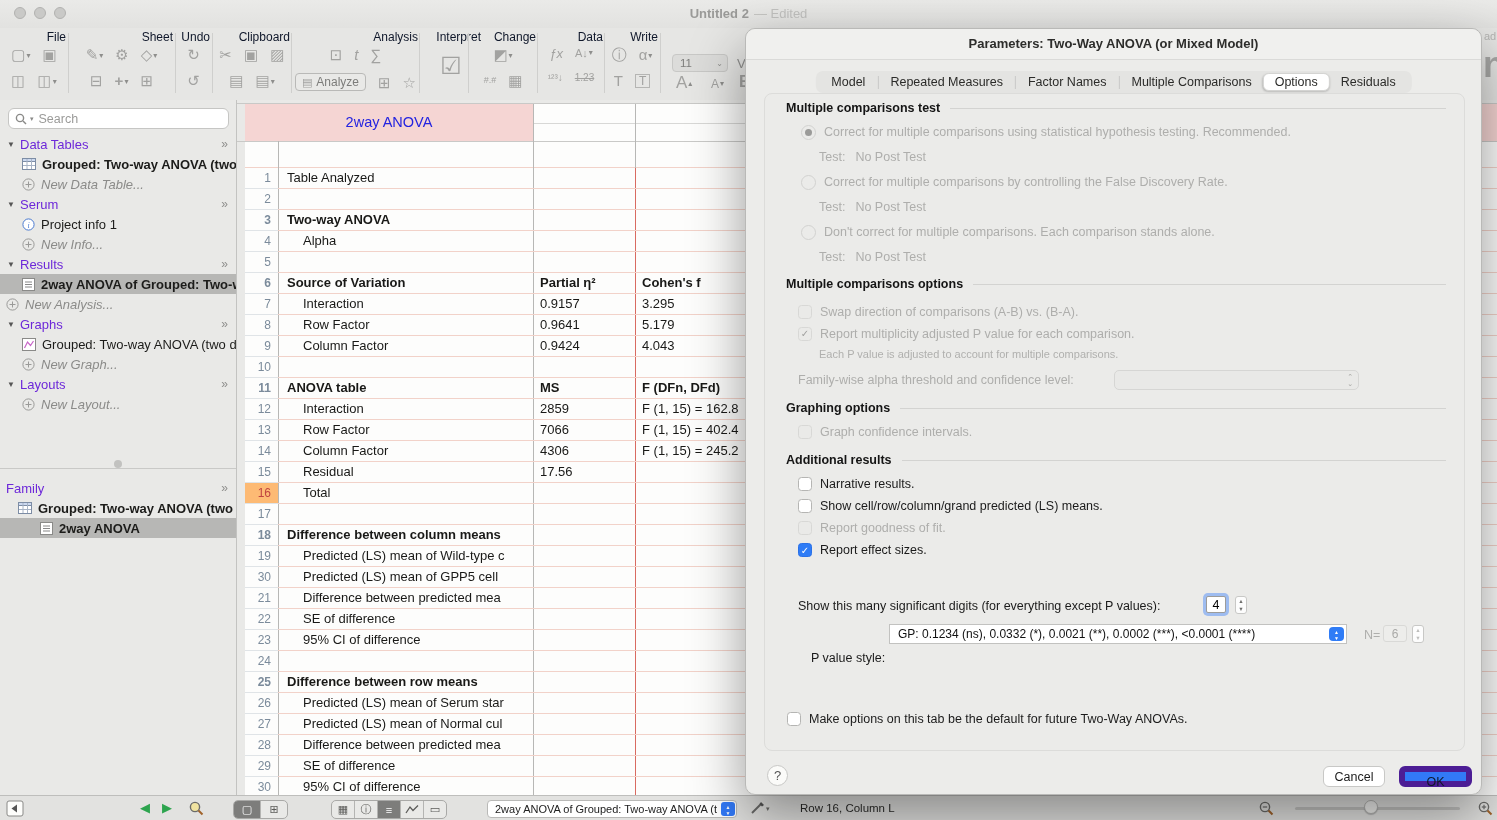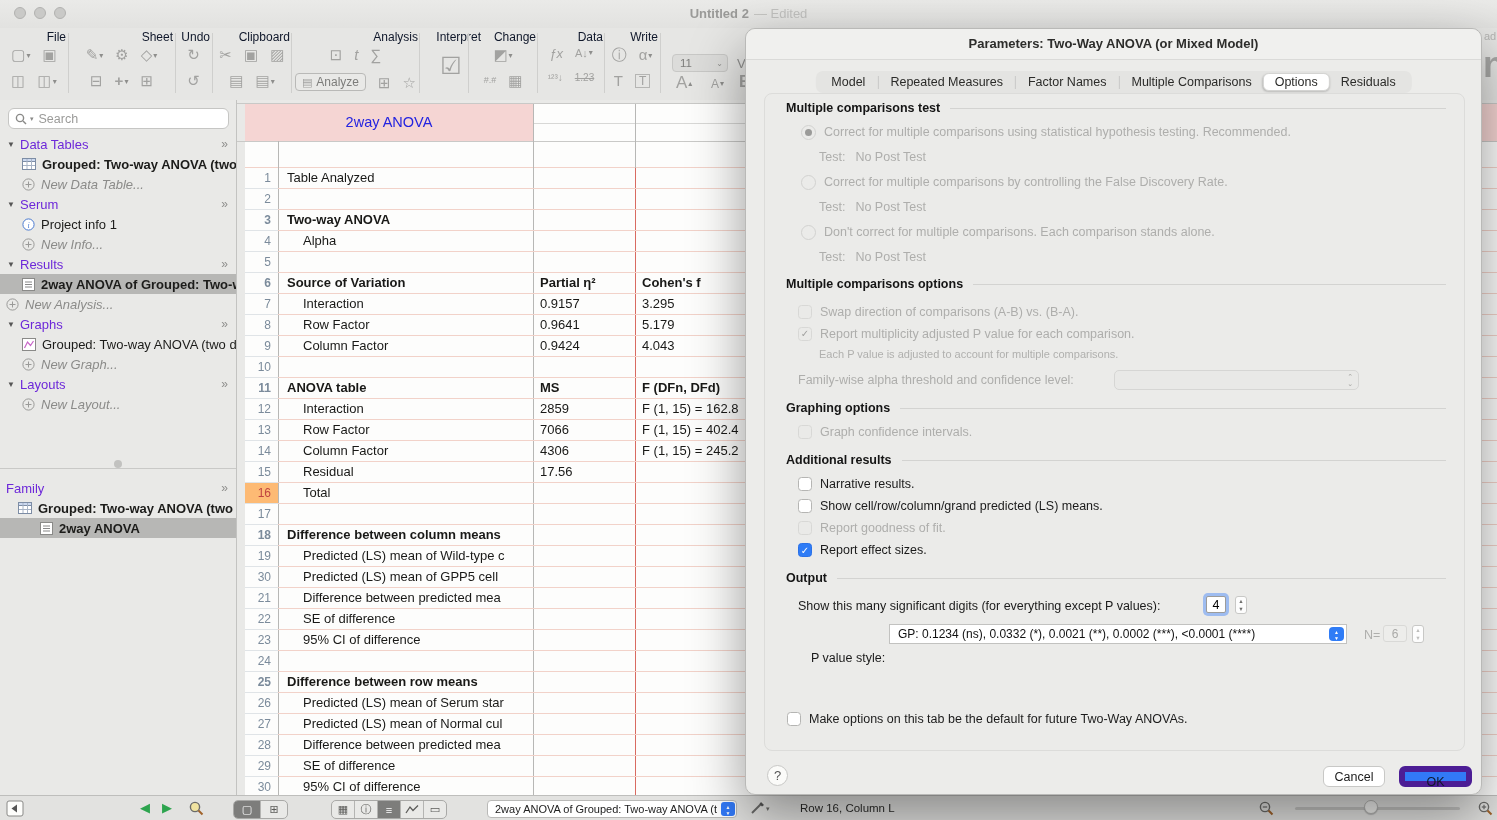--- a/index.html
+++ b/index.html
@@ -716,23 +716,20 @@
       </div>
     <div class="drow" style="top:491px;left:52px">
         <span class="cbx dis"></span>
         <span class="dlab">Report goodness of fit.</span>
       </div>
     <div class="drow" style="top:513px;left:52px">
         <span class="cbx blue">✓</span>
         <span class="dlab en">Report effect sizes.</span>
       </div>
 
-    <div class="dhead" style="top:542px">
-        <span>Output</span>
-      </div>
     <div class="drow" style="top:569px;left:52px">
         <span class="dlab en">Show this many significant digits (for everything except P values):</span>
       </div>
     <input class="digits" style="left: 460px; top: 567px;" value="4">
     <span class="vstep" style="left:489px;top:567px">▲<br>▼</span>
     <div class="drow" style="top:621px;left:65px">
         <span class="dlab en">P value style:</span>
       </div>
     <div class="pselect" style="left:143px;top:595px;width:458px">
       <span>GP: 0.1234 (ns), 0.0332 (*), 0.0021 (**), 0.0002 (***), &lt;0.0001 (****)</span>

